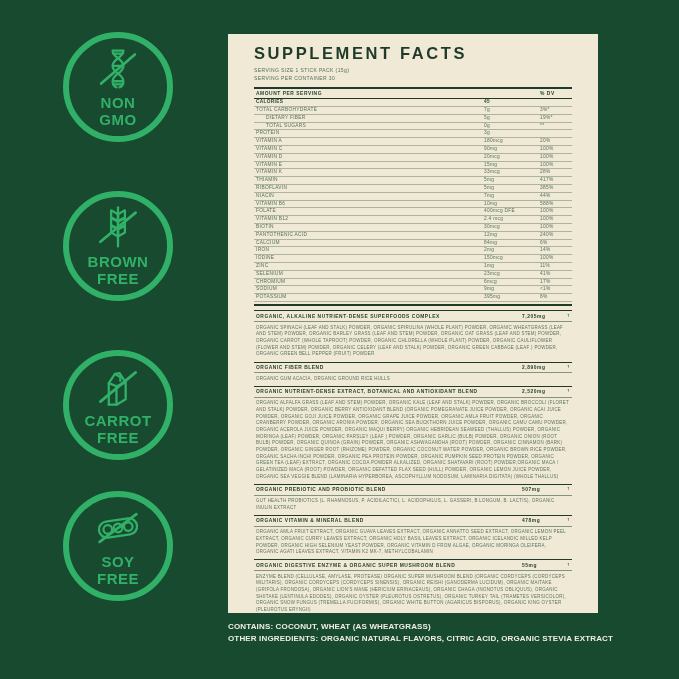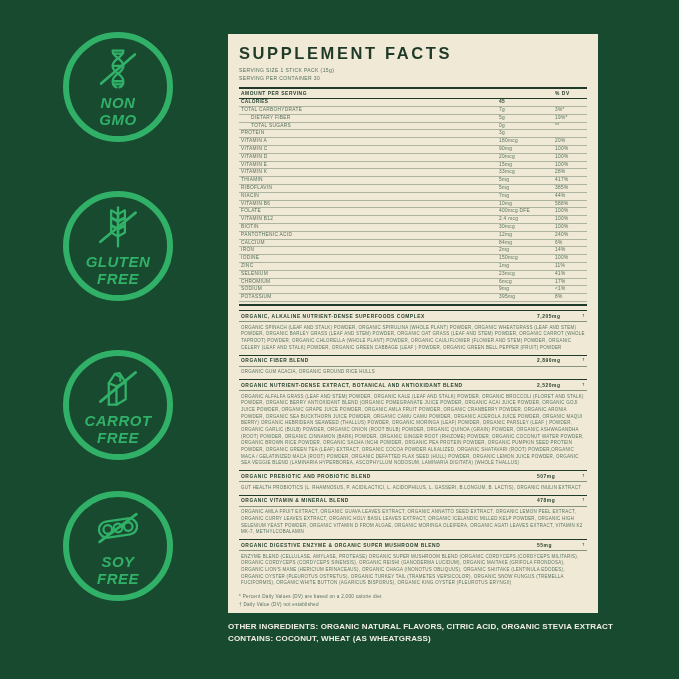--- a/index.html
+++ b/index.html
@@ -8,26 +8,26 @@
     background:#184A30;
     font-family:"Liberation Sans", sans-serif;
   }
   
   .badge{
     position:absolute;left:63px;width:110px;height:110px;box-sizing:border-box;
     border:6px solid #31B068;border-radius:50%;color:#31B068;
     display:flex;flex-direction:column;align-items:center;justify-content:center;
   }
   .badge svg{display:block;margin-bottom:3px;}
-  .badge-label{font-weight:bold;font-size:15px;line-height:1.08;letter-spacing:.5px;text-align:center;font-style:italic;}
+  .badge-label{font-weight:bold;font-size:15px;line-height:1.08;letter-spacing:.5px;text-align:center;}
   #badge-0{top:32px;} #badge-1{top:191px;} #badge-2{top:350px;} #badge-3{top:491px;}
   
   .panel{
     position:absolute;left:228px;top:34px;width:370px;height:579px;box-sizing:border-box;
-    background:#EFE9D6;padding:9px 11px 6px;color:#2A4634;overflow:hidden;
+    background:#EFE9D6;padding:9px 26px 6px;color:#2A4634;overflow:hidden;
   }
   .panel-title{font-size:16.5px;font-weight:bold;letter-spacing:2.6px;color:#1F3A29;margin:1px 0 4px;}
   .serving{font-size:5px;letter-spacing:.4px;color:#56705E;line-height:1.55;}
   .rule-thick{height:2.4px;background:#1F3A29;margin-top:4px;}
   .thead{
     display:flex;align-items:center;font-size:4.9px;font-weight:bold;letter-spacing:.55px;
     color:#27422F;padding:2.4px 2px 2px;border-bottom:1.4px solid #1F3A29;
   }
   .col-name{flex:1;min-width:0;}
   .col-amt{width:56px;}
@@ -85,21 +85,21 @@
       <path d="M0,-18 L9,-23 L9,-14 L0,-9 Z"></path>
       <path d="M0,-8 L-9,-13 L-9,-4 L0,1 Z"></path>
       <path d="M0,-8 L9,-13 L9,-4 L0,1 Z"></path>
       <path d="M0,2 L-9,-3 L-9,6 L0,11 Z"></path>
       <path d="M0,2 L9,-3 L9,6 L0,11 Z"></path>
       <path d="M0,-21 L0,-27"></path>
       <path d="M-23,18 L23,-20" stroke-width="3.6"></path>
     </svg>
   </span>
   <div class="badge-label">
-    <div>GLUTEN</div>
+    <div>BROWN</div>
     <div>FREE</div>
   </div>
 </div>
 
 <div class="badge" id="badge-2">
   <span>
     <svg width="48" height="46" viewBox="-30 -30 60 60" fill="none" stroke="currentColor" stroke-width="3" stroke-linecap="round" stroke-linejoin="round">
       <path d="M-12,23 L-12,-5 L-4,-17 L3,-13 L3,-8"></path>
       <path d="M-12,-5 L-2,-1 L-2,23 L-12,23"></path>
       <path d="M-2,-1 L10,-6 L10,16 L-2,23"></path>
@@ -328,15 +328,15 @@
   </div>
     </div>
 
   <div class="footnotes">
     <div>* Percent Daily Values (DV) are based on a 2,000 calorie diet</div>
     <div>† Daily Value (DV) not established</div>
   </div>
 </div>
 
 <div class="footer">
+  <div><span>CONTAINS:</span><span> COCONUT, WHEAT (AS WHEATGRASS)</span></div>
   <div><span>OTHER INGREDIENTS:</span><span> ORGANIC NATURAL FLAVORS, CITRIC ACID, ORGANIC STEVIA EXTRACT</span></div>
-  <div><span>CONTAINS:</span><span> COCONUT, WHEAT (AS WHEATGRASS)</span></div>
 </div>
 
 </body></html>

